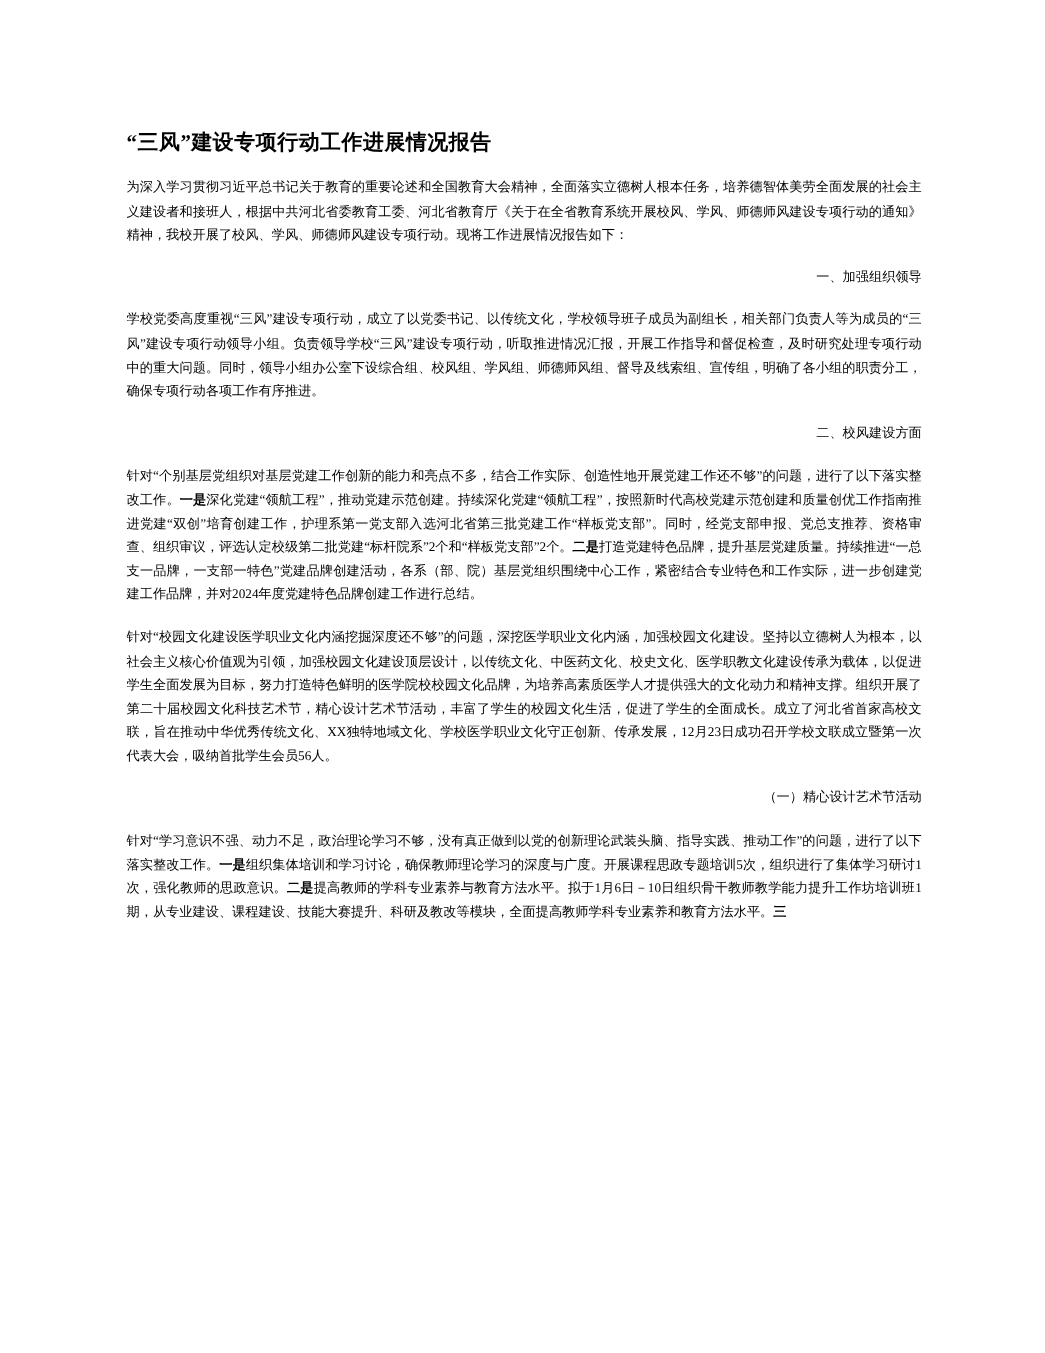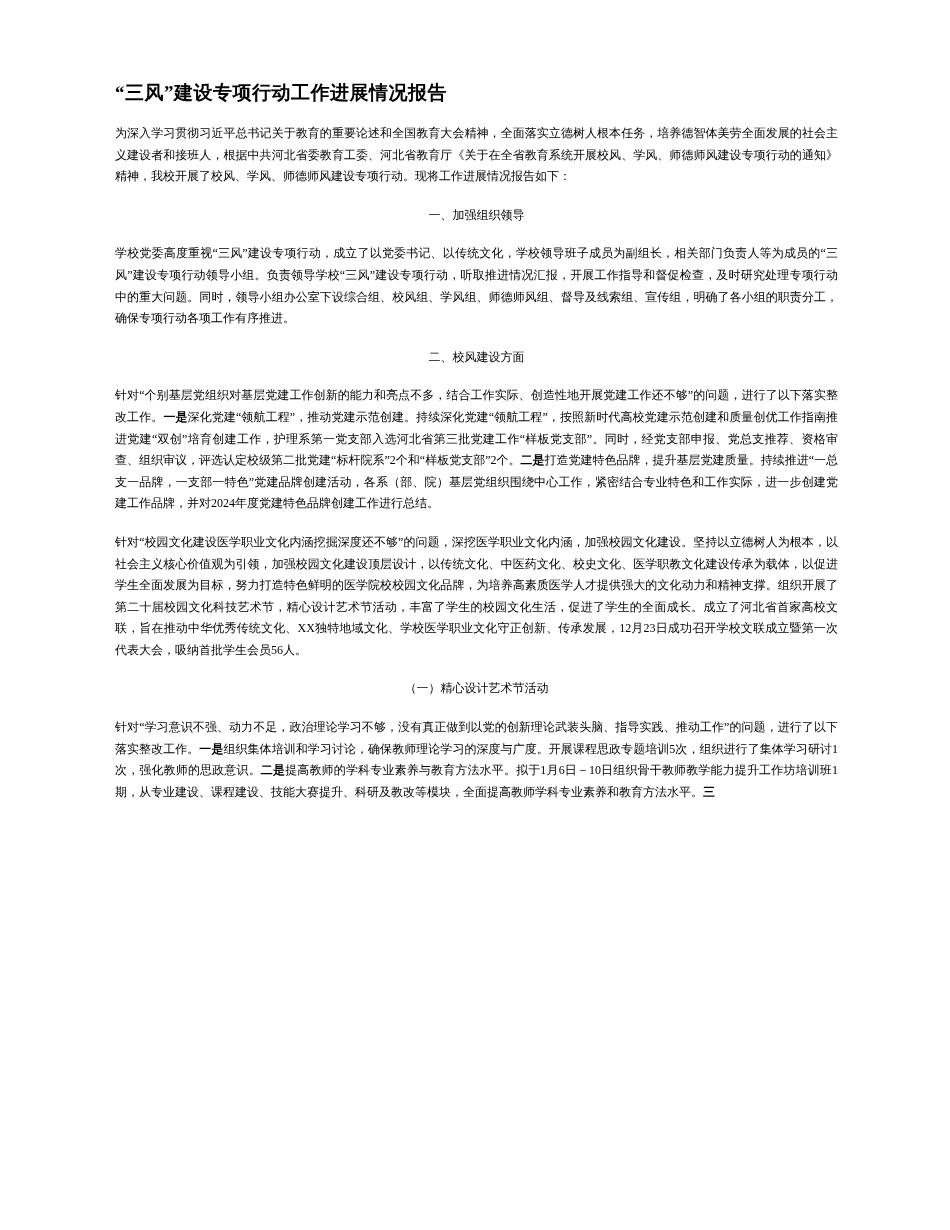--- a/index.html
+++ b/index.html
@@ -11,40 +11,41 @@
     width: 950px;
     height: 1230px;
     overflow: hidden;
     color: #000000;
     font-family: "Liberation Serif", "DejaVu Serif", serif;
   }
   .page {
     box-sizing: border-box;
     width: 950px;
     height: 1230px;
-    padding: 81px 112px 0 115px;
+    padding: 118px 112px 0 115px;
     background: #ffffff;
   }
   .doc-title {
     font-size: 19px;
     font-weight: bold;
     line-height: 24px;
     margin: 0 0 18px 0;
     letter-spacing: 0.5px;
   }
   .doc-body .block {
     font-size: 12px;
     line-height: 21.6px;
     margin: 0 0 17px 0;
     text-align: justify;
     text-justify: inter-ideograph;
     word-break: break-all;
   }
   .doc-body .heading {
-    text-align: center;
+    text-align: right;
+    font-family: Liberation Mono, monospace;
   }
   .run { font-weight: normal; }
   .run.bold { font-weight: bold; }
 </style>
 </head>
 <body>
 
 <div class="page">
   <h1 class="doc-title">“三风”建设专项行动工作进展情况报告</h1>
   <div class="doc-body">

